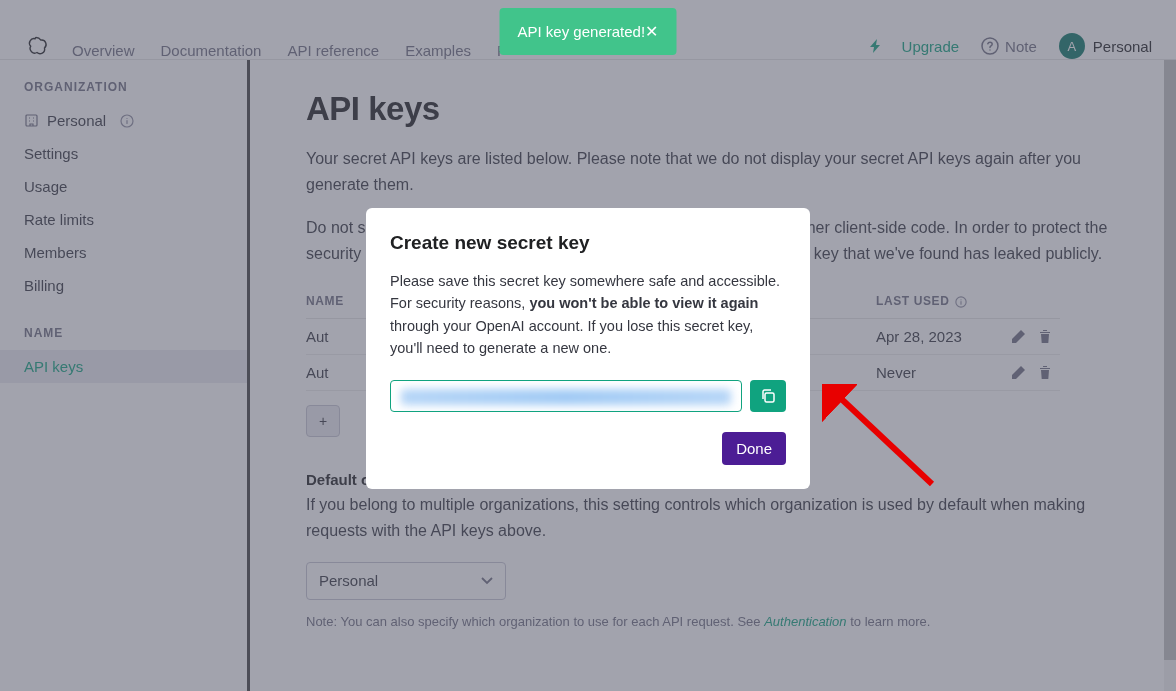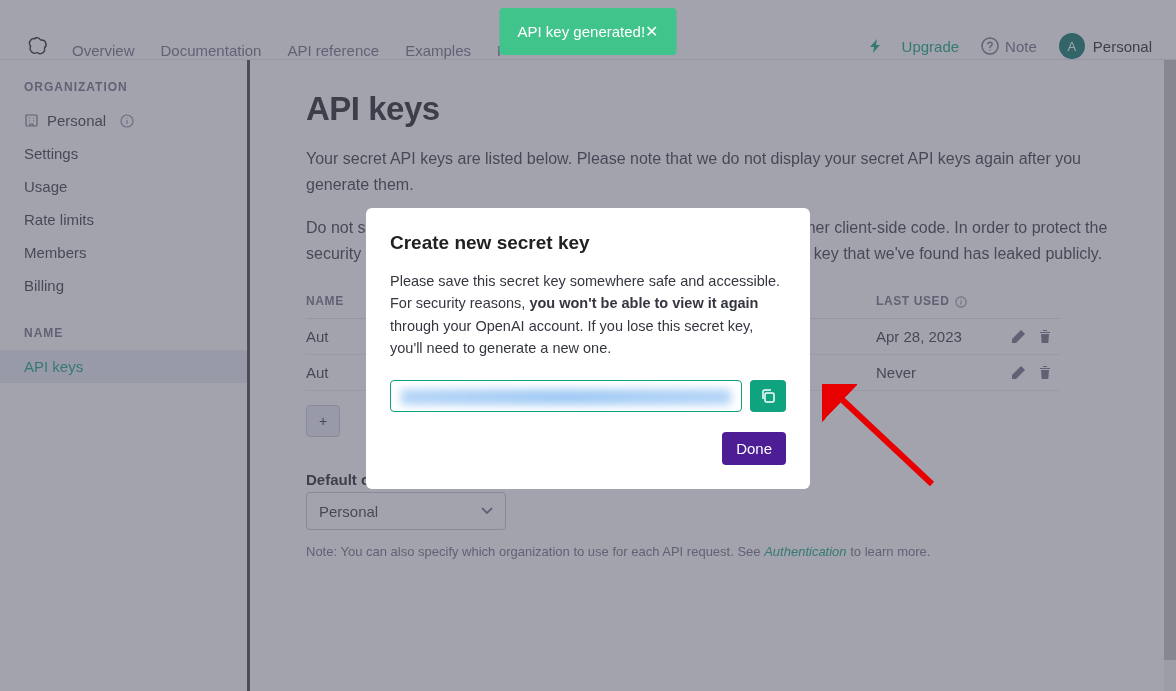--- a/index.html
+++ b/index.html
@@ -294,20 +294,21 @@
           </td>
         </tr>
       </tbody>
     </table>
 
     <button class="add-btn">
       <span>+</span>
     </button>
 
     <h2 class="section-title">Default organization</h2>
+    <p class="intro">If you belong to multiple organizations, this setting controls which organization is used by default when making requests with the API keys above.</p>
     <div class="select">
       <span>Personal</span>
       <span>
         <svg width="12" height="8" viewBox="0 0 12 8" fill="none" stroke="#6e6e80" stroke-width="1.8">
             <path d="M1 1l5 5 5-5"></path>
           </svg>
       </span>
     </div>
     <p class="note">
       <span>Note: You can also specify which organization to use for each API request. See </span><span class="note-link">Authentication</span><span> to learn more.</span>

